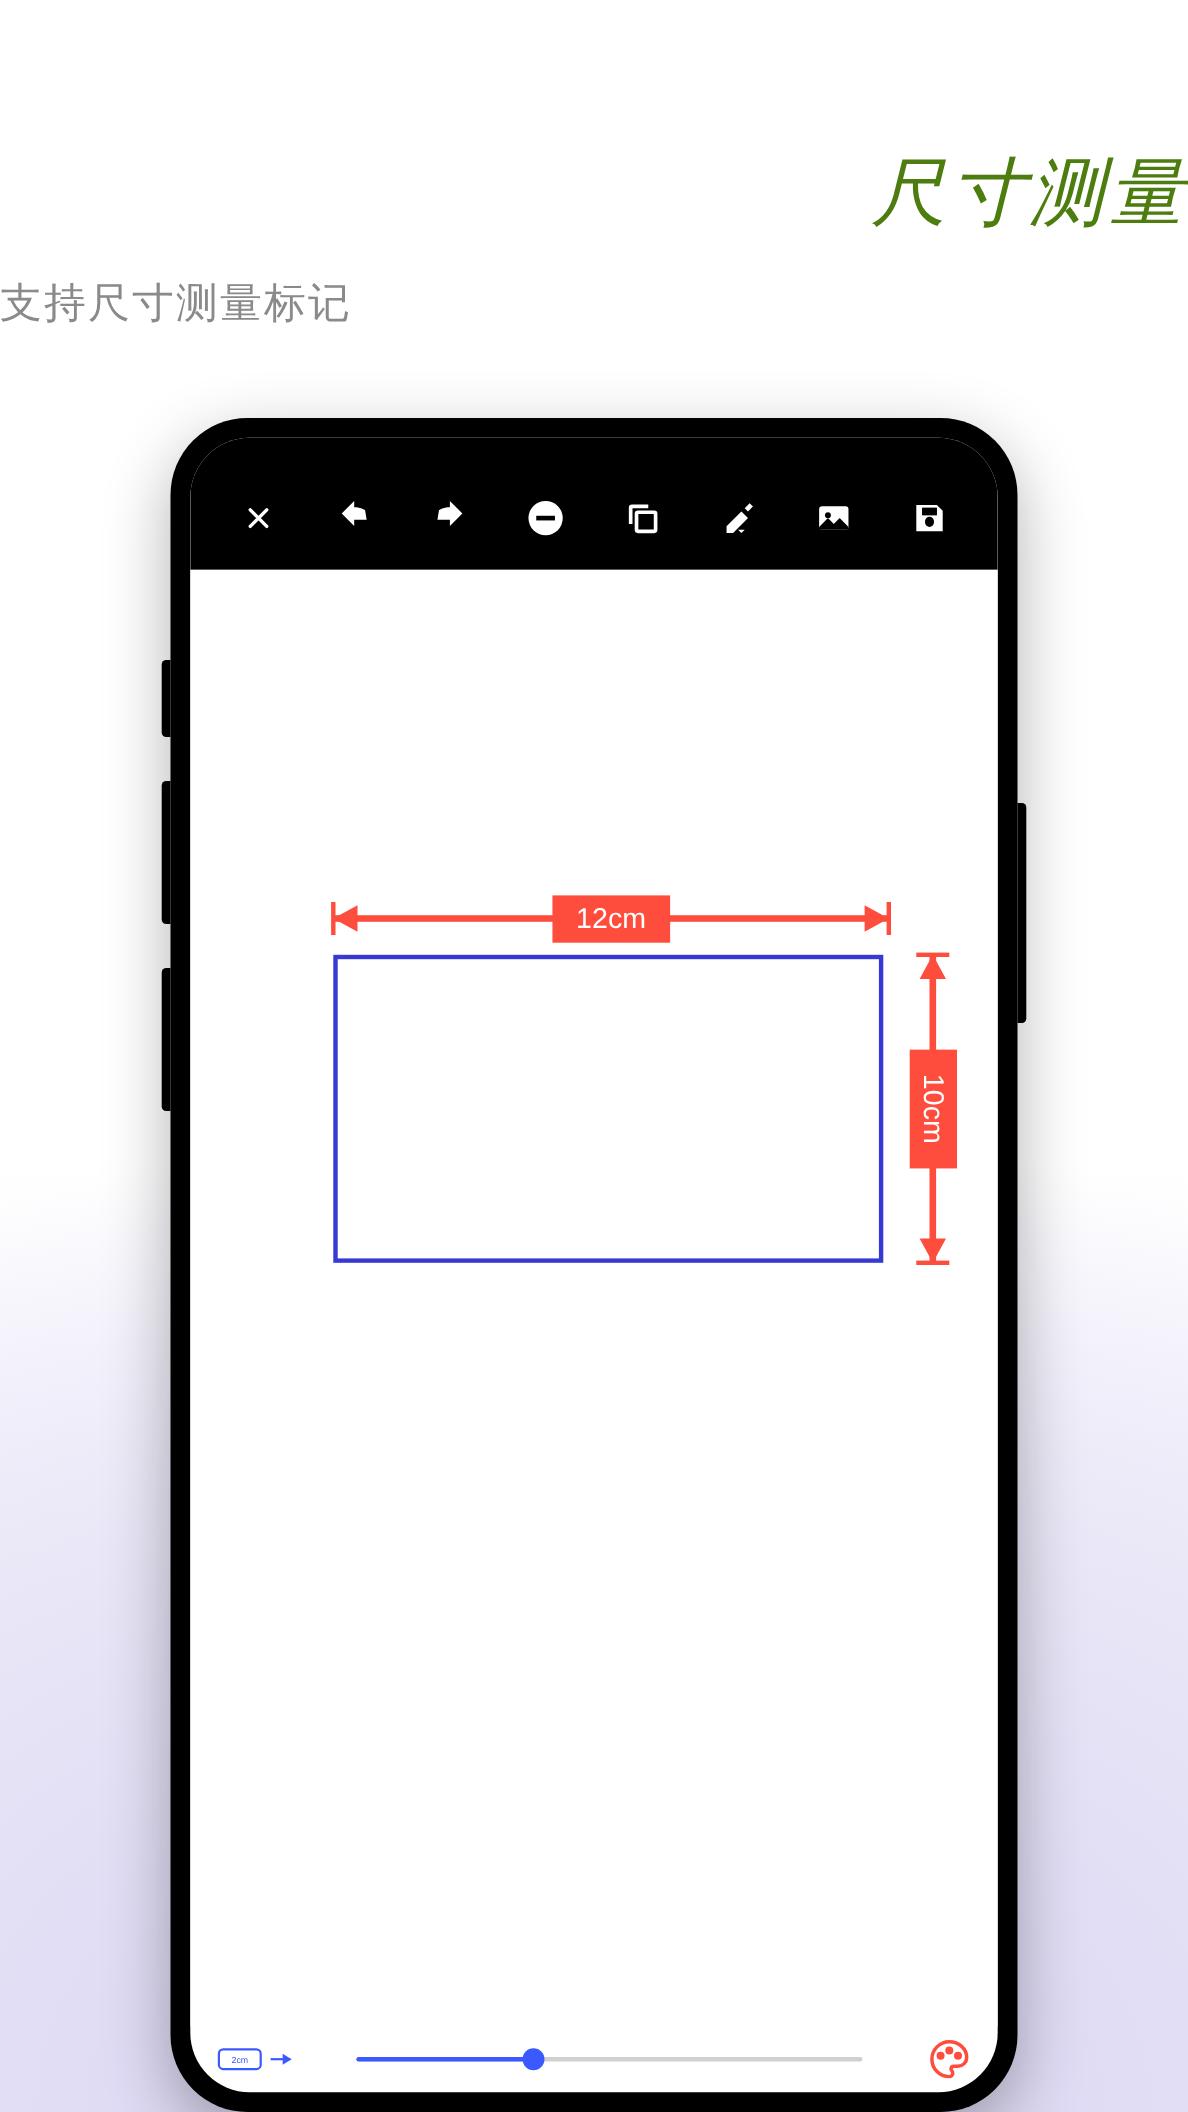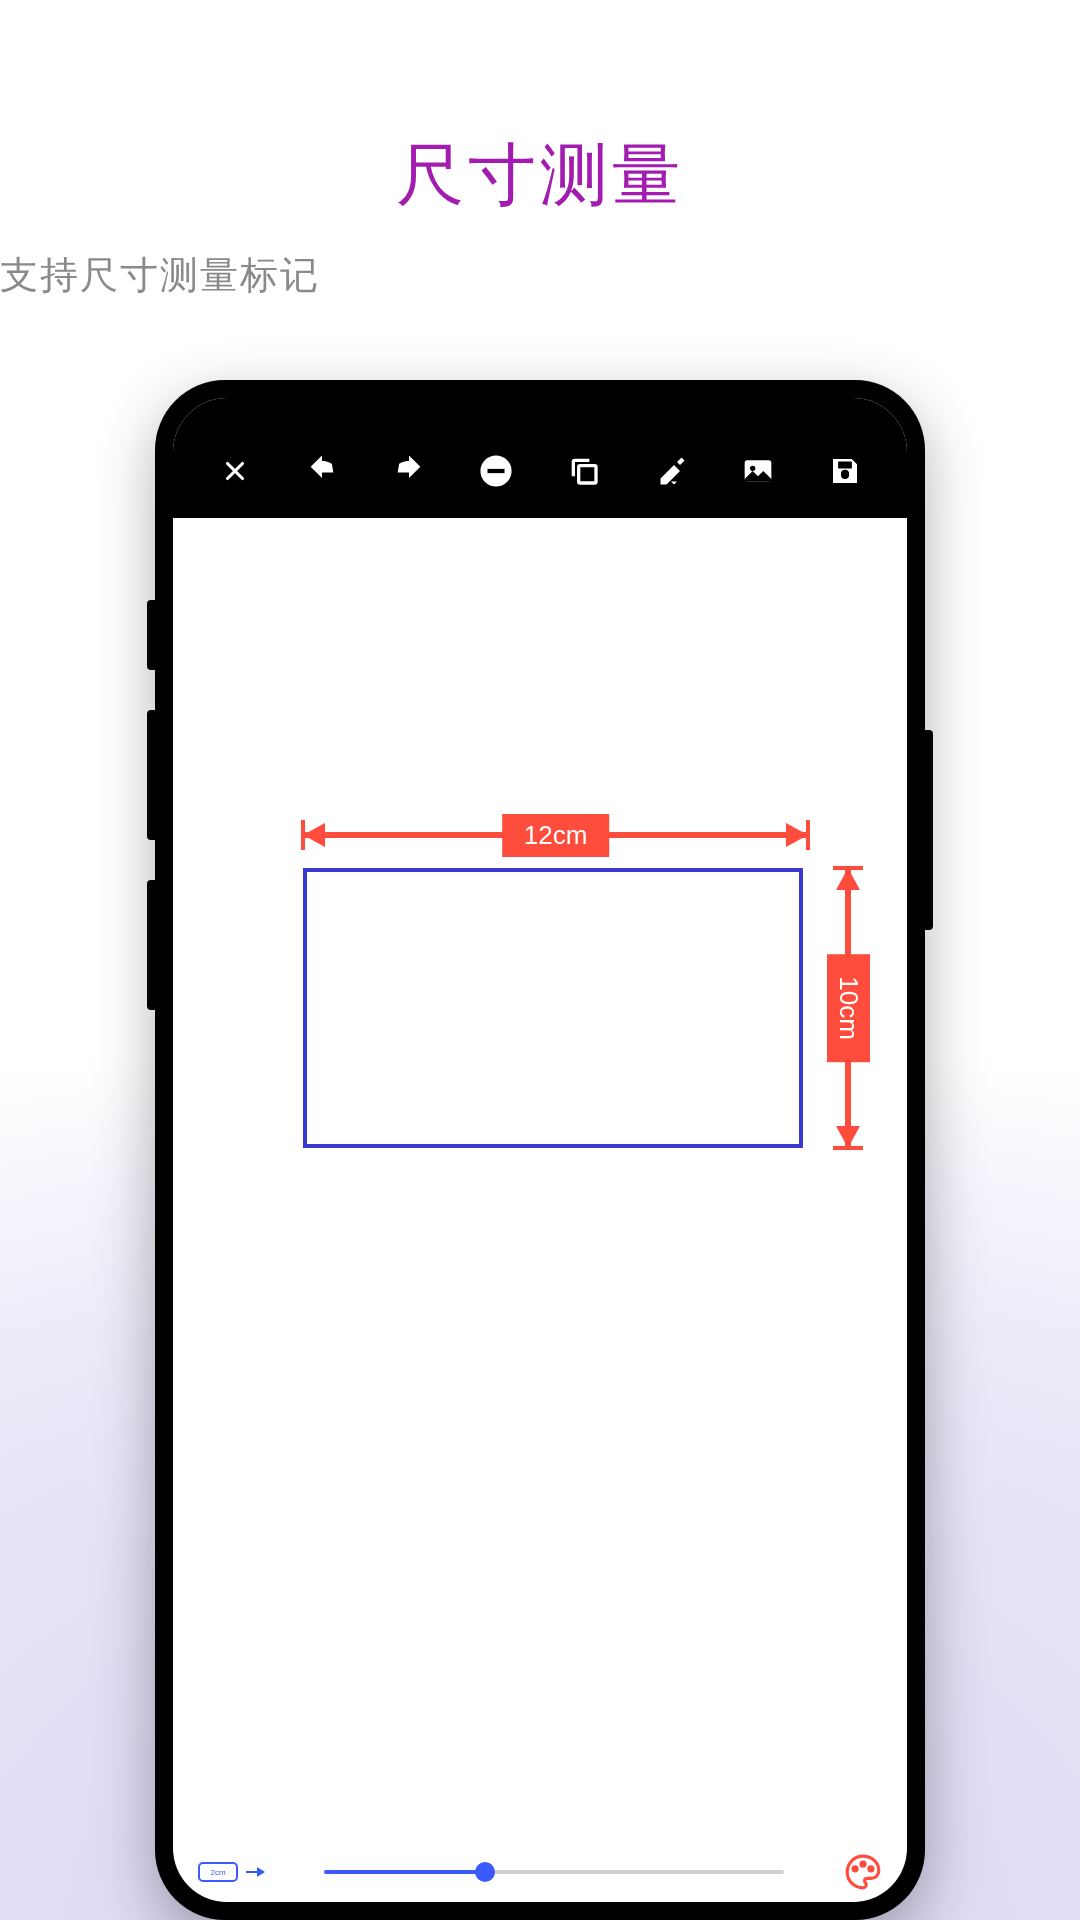--- a/index.html
+++ b/index.html
@@ -22,26 +22,27 @@
       width: 100%;
       height: 900px;
       background: radial-gradient(ellipse 1400px 900px at 50% 100%, #d6d2f2 0%, #e8e5f7 60%, transparent 100%);
       z-index: 0;
     }
     .header-title {
       position: absolute;
       top: 130px;
       left: 0;
       width: 100%;
-      text-align: center;
+      text-align: right;
       font-size: 68px;
       font-weight: 500;
-      color: #a21caf;
+      color: #4d7c0f;
       letter-spacing: 4px;
       z-index: 1;
+      font-style: italic;
     }
     .header-subtitle {
       position: absolute;
       top: 250px;
       left: 0;
       width: 100%;
       text-align: left;
       font-size: 38px;
       color: #8a8a8a;
       letter-spacing: 2px;

